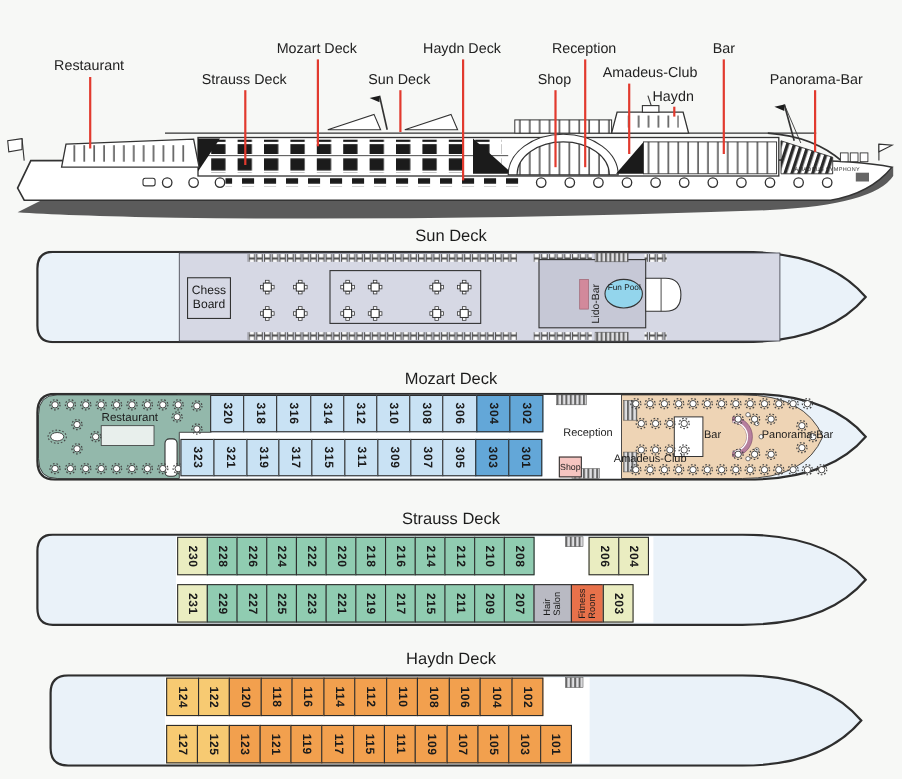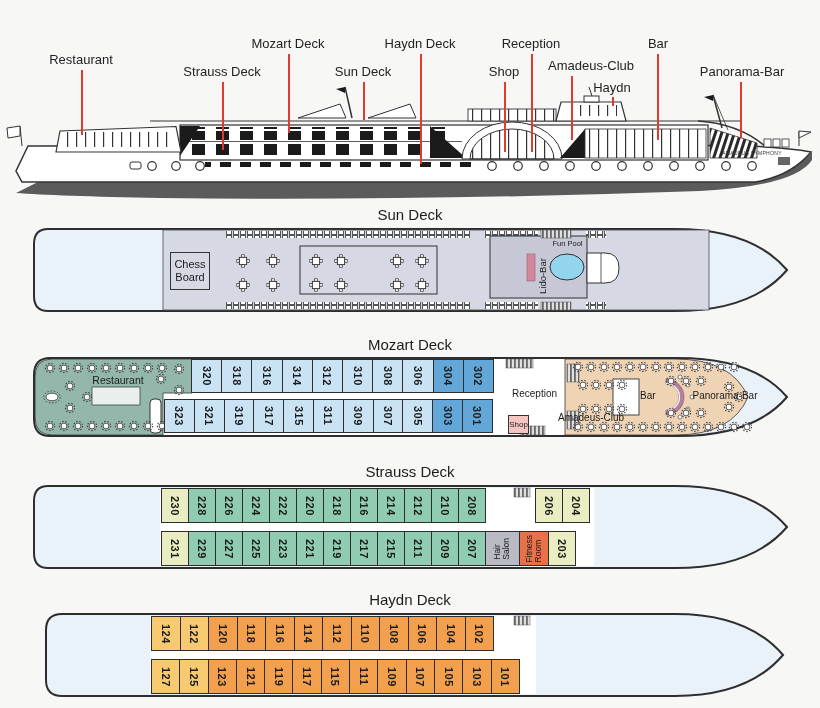--- a/index.html
+++ b/index.html
@@ -200,21 +200,21 @@
           <use href="#st" x="311" y="33"></use>
           <use href="#st" x="311" y="57"></use>
           <use href="#st" x="367" y="33"></use>
           <use href="#st" x="367" y="57"></use>
           <use href="#st" x="392" y="33"></use>
           <use href="#st" x="392" y="57"></use>
         </g>
     </svg>
     <div class="plabel" style="left:140px;top:24px;width:38px;height:36px;border:1px solid #333;display:flex;align-items:center;justify-content:center;text-align:center;font-size:11px;line-height:1.15;white-space:normal">Chess Board</div>
     <div class="plabel vlabel" style="left:507px;top:14px;height:52px;font-size:9.5px">Lido-Bar</div>
-    <div class="plabel" style="left:521px;top:12px;width:33px;text-align:center;font-size:7.5px;line-height:1.15;white-space:normal">Fun Pool</div>
+    <div class="plabel" style="left:521px;top:30px;width:33px;text-align:center;font-size:7.5px;line-height:1.15;white-space:normal">Fun Pool</div>
   </div>
 
   <div class="deck-title" style="top:336px">Mozart Deck</div>
   <div class="deck-body" style="top:357px;height:80px">
     <svg width="760" height="80">
       <path d="M20 1 H648 Q724 1 757 40 Q724 79 648 79 H20 Q4 79 4 62 V18 Q4 1 20 1 Z" fill="#eaf2f9" stroke="#2e2e2e" stroke-width="2"></path>
       <rect x="131" y="2" width="404" height="76" fill="#fff"></rect>
       <path d="M22 2 H162 V36 H133 V78 H22 Q5 78 5 60 V20 Q5 2 22 2 Z" fill="#93b8ab" stroke="#333" stroke-width=".8"></path>
       <rect x="62" y="30" width="48" height="18" fill="#e8efec" stroke="#333" stroke-width=".7"></rect>
       <rect x="120" y="42" width="11" height="34" rx="4" fill="#fff" stroke="#333" stroke-width="1"></rect>

